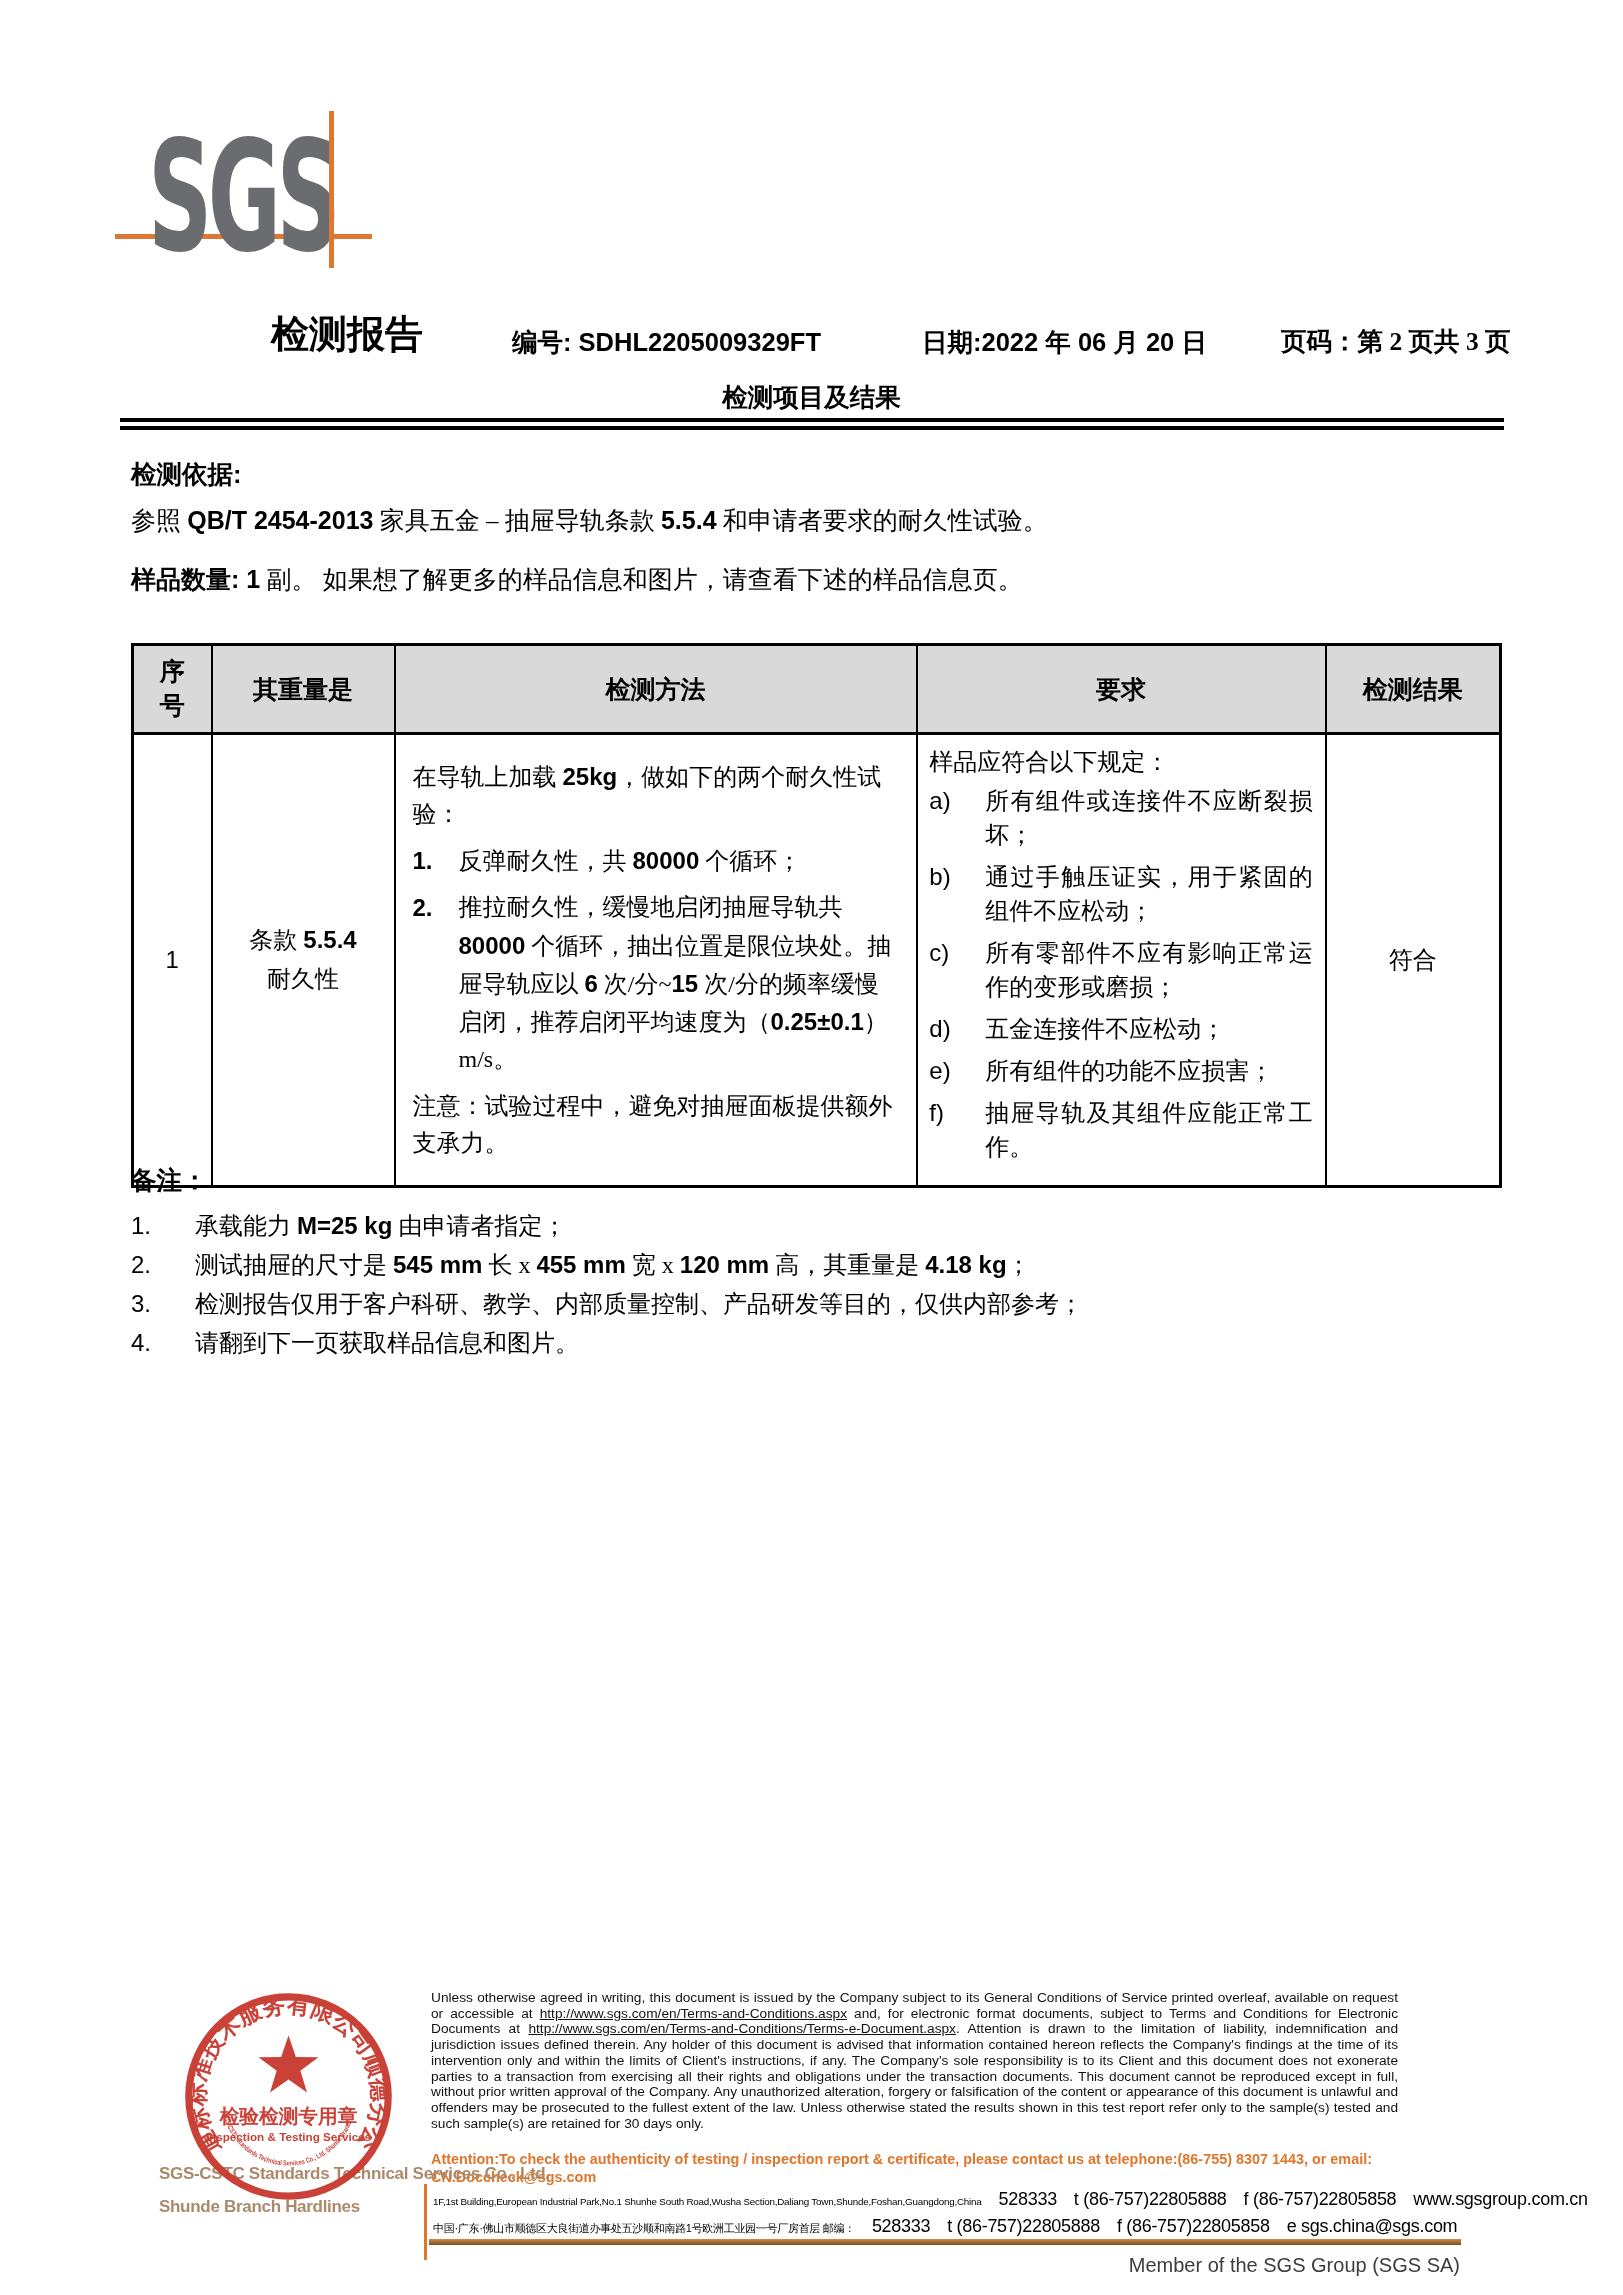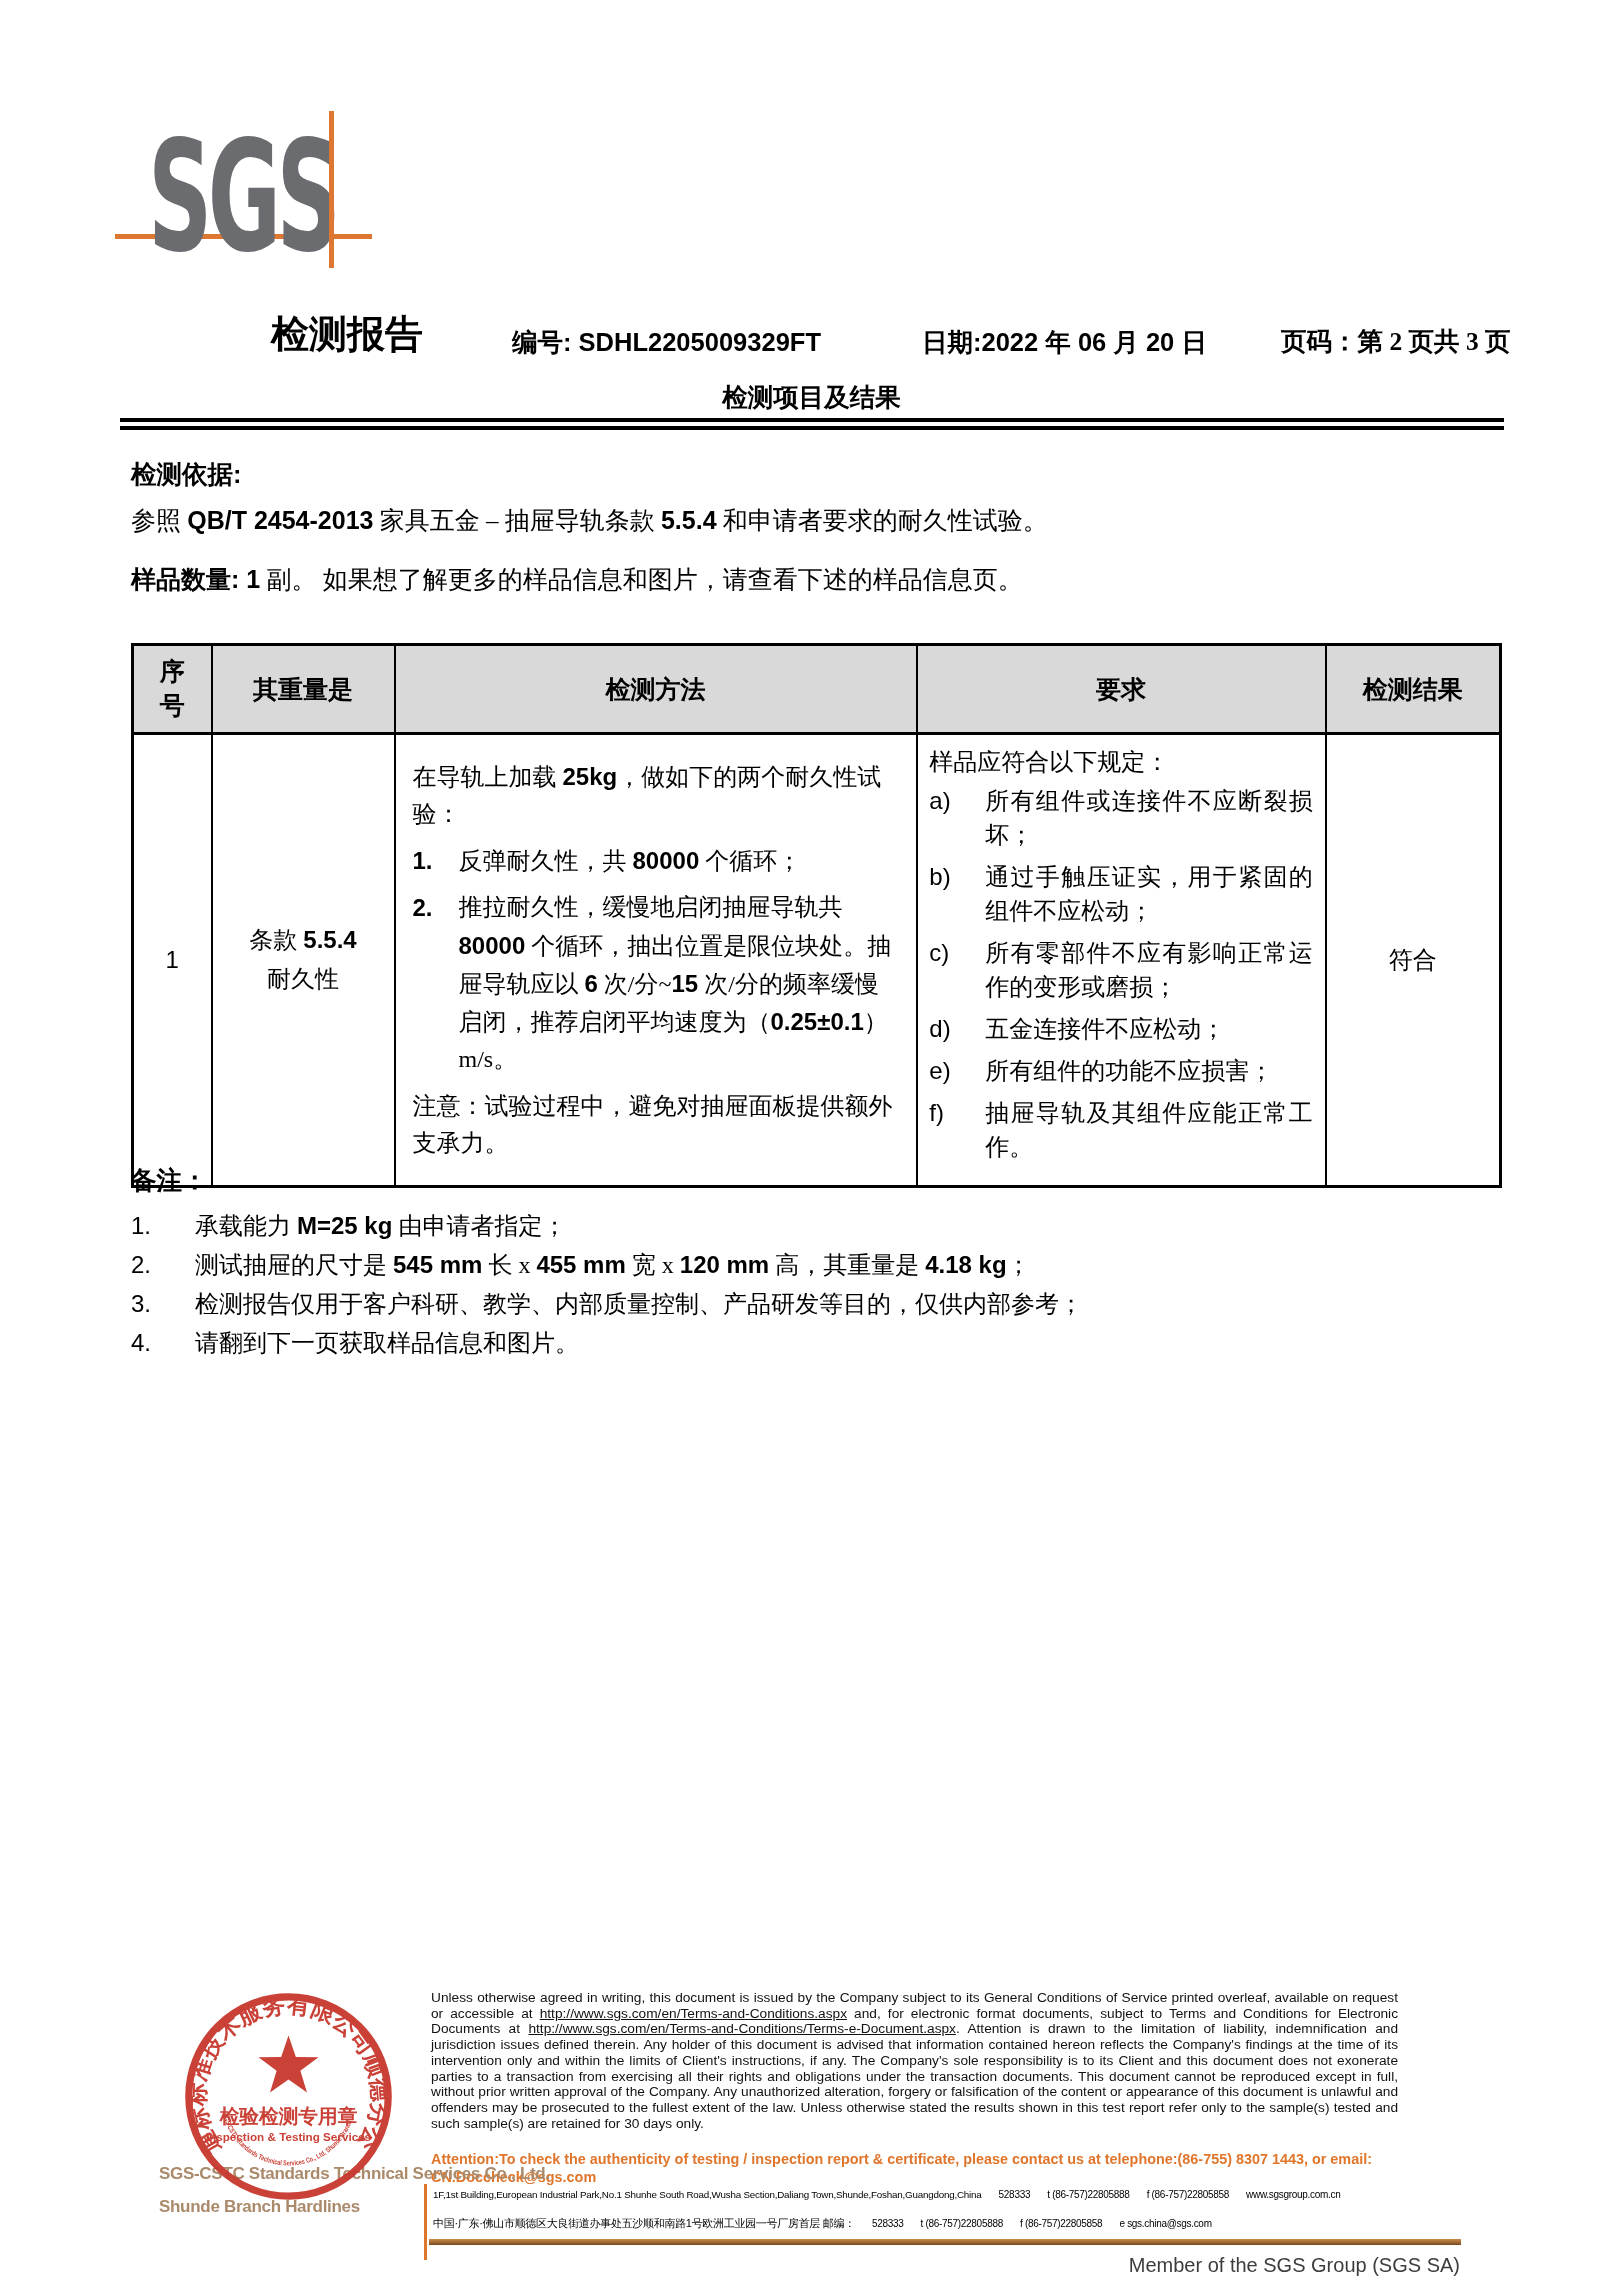--- a/index.html
+++ b/index.html
@@ -76,21 +76,21 @@
          font:13.7px/15.7px "Liberation Sans",sans-serif;text-align:justify;color:#111;}
   .legal .url{text-decoration:underline;}
   .attention{position:absolute;left:431px;top:2151px;width:967px;
              font:bold 14.4px/17.7px "Liberation Sans",sans-serif;color:#e0762c;}
   .addrline{position:absolute;left:433px;display:flex;gap:17px;align-items:baseline;
             font-family:"Liberation Sans",sans-serif;white-space:nowrap;color:#000;}
   .addr1{top:2189px;}
   .addr2{top:2216px;}
   .addr-sm{font-size:9.8px;letter-spacing:-0.2px;}
   .addr-cnsm{font-size:11px;letter-spacing:-0.3px;}
-  .addr-num{font-size:10px;letter-spacing:-0.3px;}
+  .addr-num{font-size:18px;letter-spacing:-0.3px;}
   .vbar{position:absolute;left:424px;top:2184px;width:3.3px;height:76px;background:#e0762c;}
   .rule{position:absolute;left:429px;top:2239px;width:1032px;height:5.9px;
         background:linear-gradient(#cd8d4d,#7a4a1e);}
   .member{position:absolute;left:432px;top:2252px;width:1028px;text-align:right;
           font:20px/1.3 "Liberation Sans",sans-serif;color:#3d3d3d;}
 </style>
 </head>
 <body>
 
 <div id="page">

